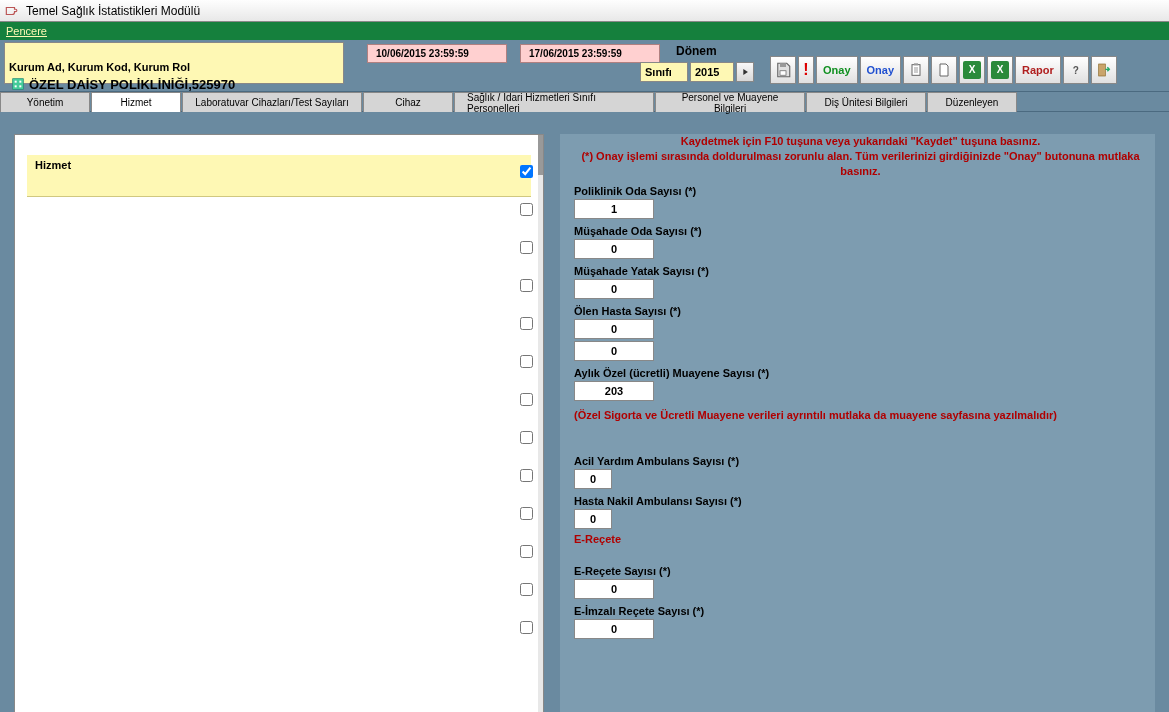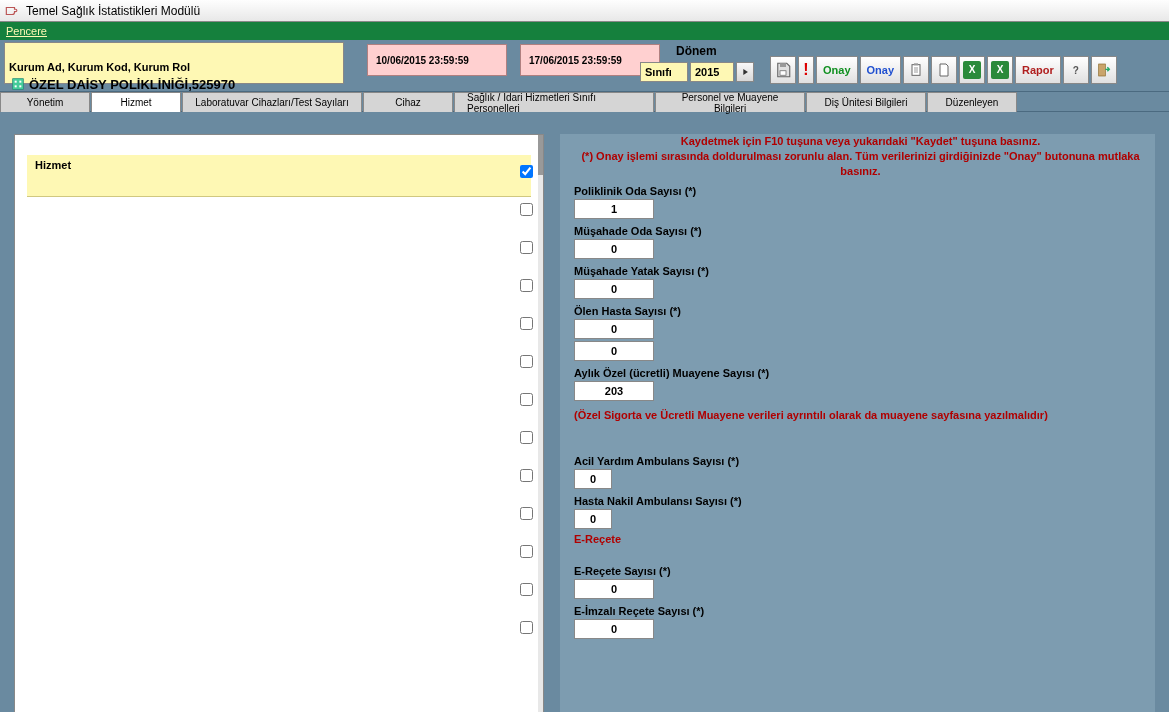--- a/index.html
+++ b/index.html
@@ -72,21 +72,21 @@
     width: 18px; height: 18px;
     margin-right: 2px;
     display: inline-flex;
     align-items: center; justify-content: center;
     font-size: 14px;
     color: #4b8b6b;
   }
   .date-pill {
     position: absolute;
     top: 4px;
-    height: 32px;
+    height: 19px;
     background: #ffd0d0;
     border: 1px solid #b08080;
     font-size: 10px;
     font-weight: bold;
     padding: 4px 8px;
     display: inline-flex;
     align-items: center;
   }
   .date-1 { left: 367px; width: 140px; }
   .date-2 { left: 520px; width: 140px; }
@@ -450,21 +450,21 @@
       <div class="form-input">0</div>
     </div>
     <div class="form-group">
       <div class="form-input">0</div>
     </div>
     <div class="form-group">
       <span class="form-label">Aylık Özel (ücretli) Muayene Sayısı (*)</span>
       <div class="form-input">203</div>
     </div>
 
-    <div class="red-note">(Özel Sigorta ve Ücretli Muayene verileri ayrıntılı olarak da  muayene sayfasına yazılmalıdır)</div>
+    <div class="red-note">(Özel Sigorta ve Ücretli Muayene verileri ayrıntılı mutlaka da  muayene sayfasına yazılmalıdır)</div>
 
     <div class="section-gap"></div>
 
     <div class="form-group">
       <span class="form-label">Acil Yardım Ambulans Sayısı (*)</span>
       <div class="form-input small">0</div>
     </div>
     <div class="form-group">
       <span class="form-label">Hasta Nakil Ambulansı Sayısı (*)</span>
       <div class="form-input small">0</div>

